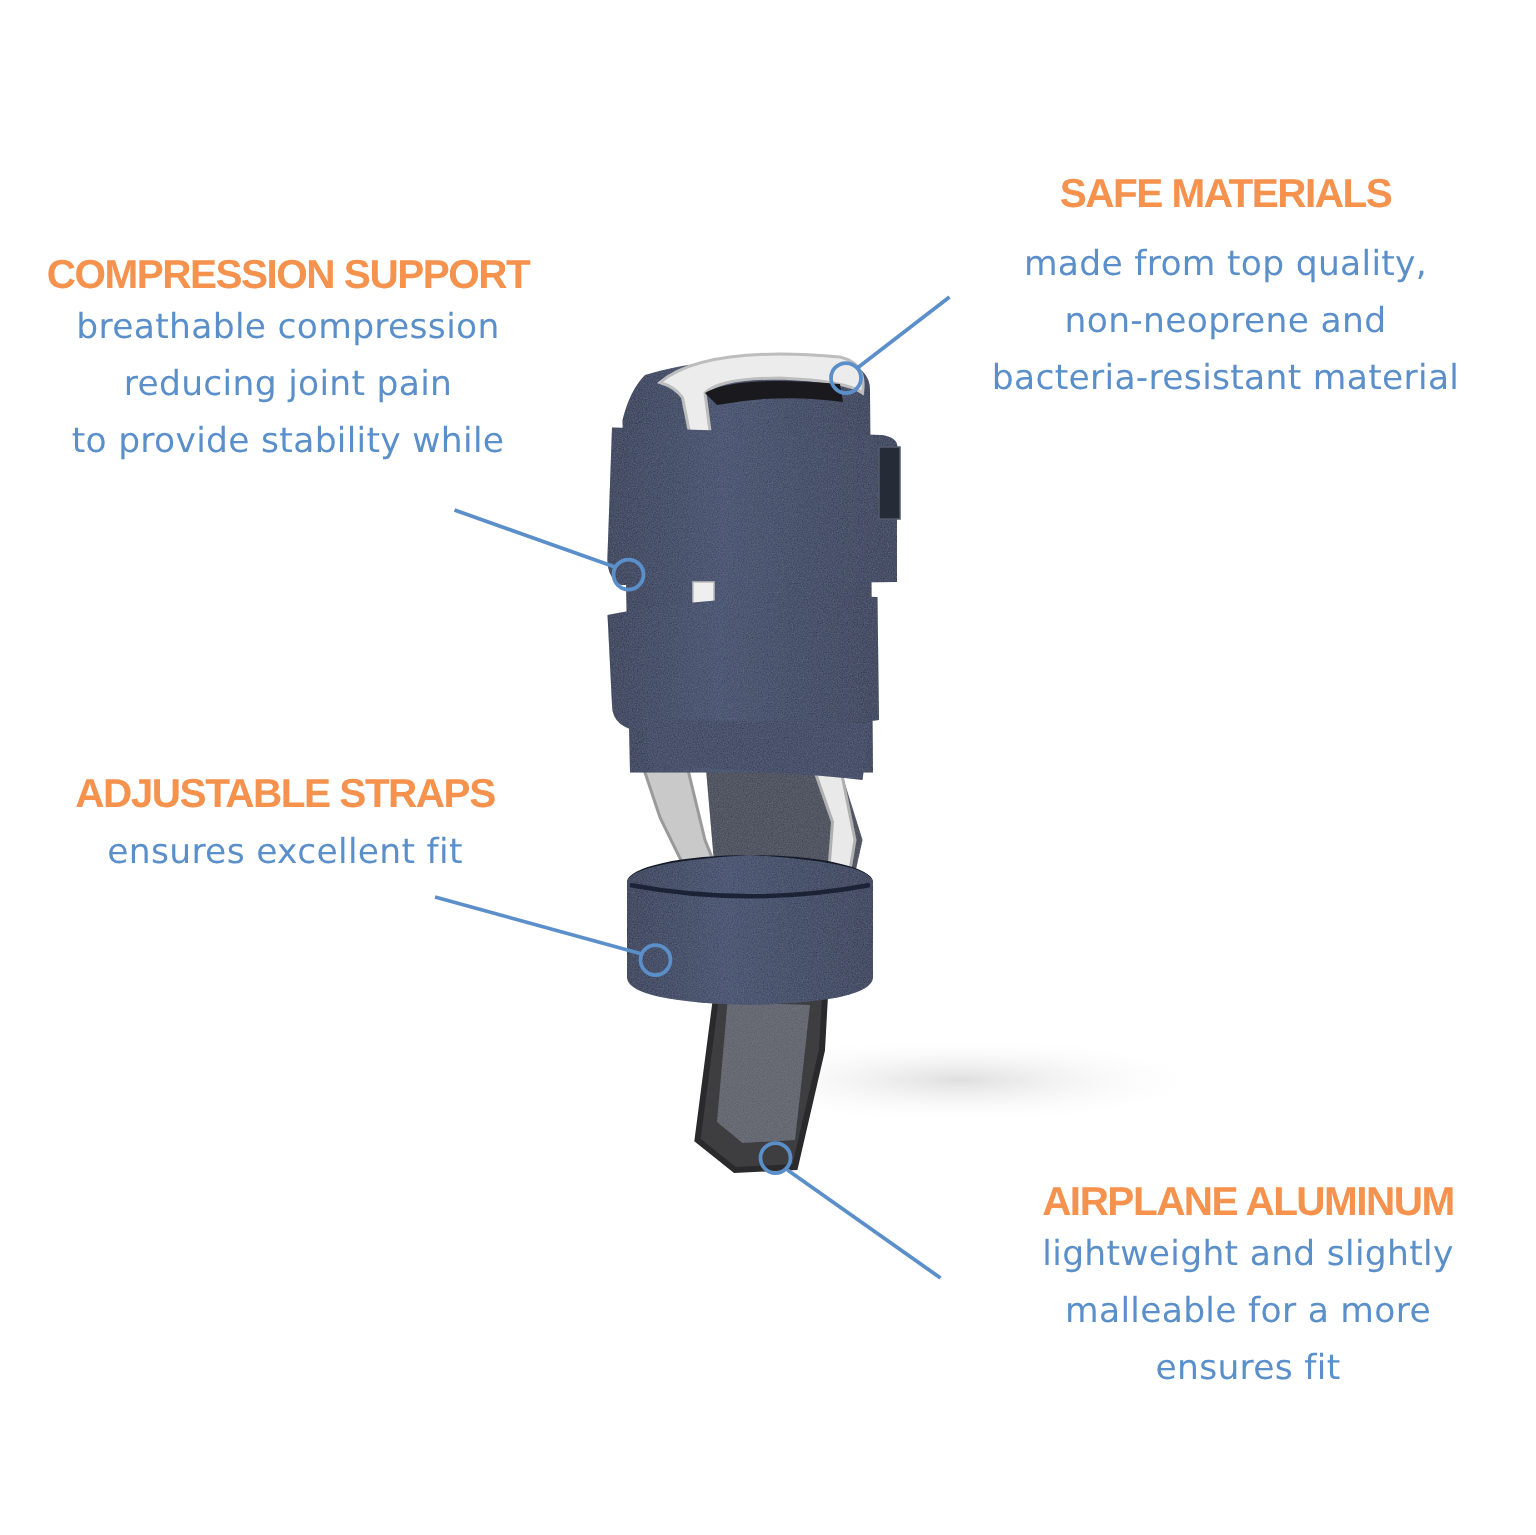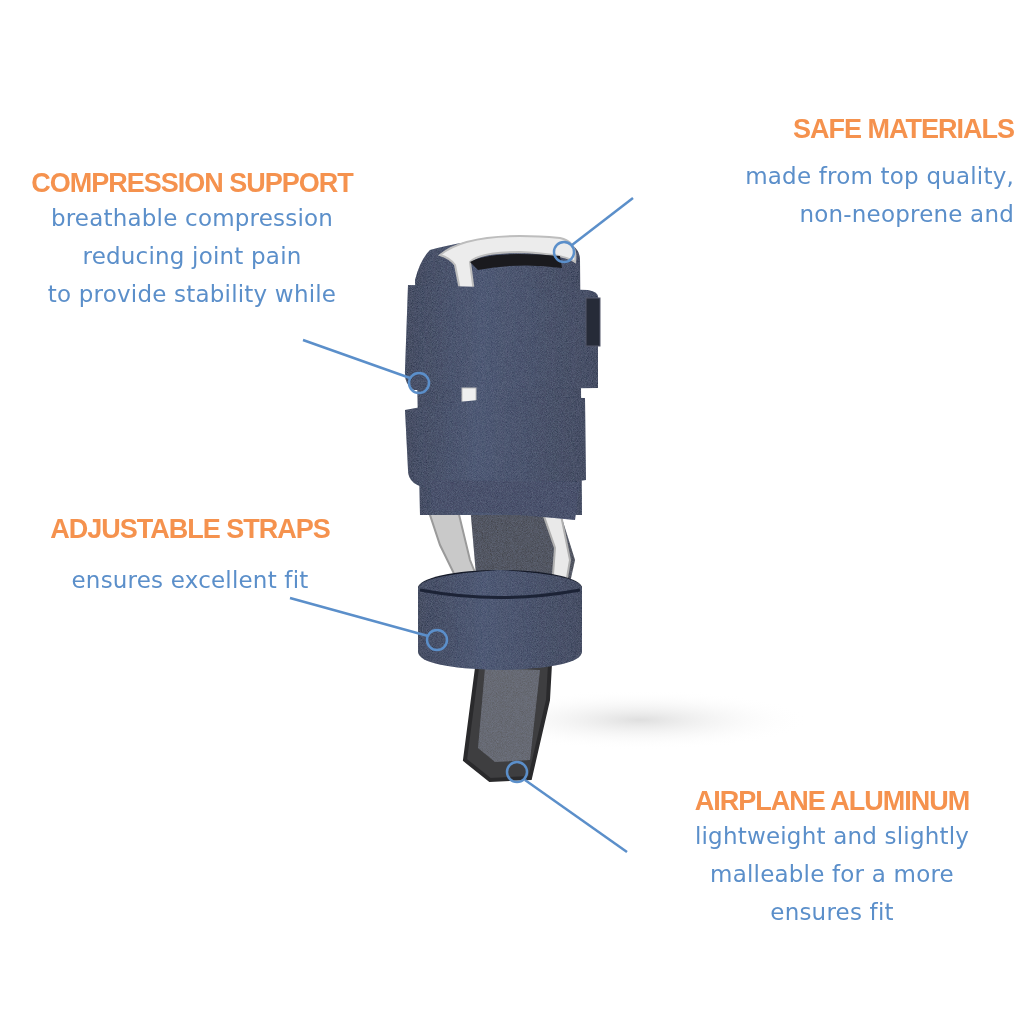--- a/index.html
+++ b/index.html
@@ -91,29 +91,30 @@
   </g>
 </svg>
 
 <div class="callout" style="left:0px; top:168px; width:384px;">
   <div class="heading">COMPRESSION SUPPORT</div>
   <div class="desc" style="">breathable compression</div>
   <div class="desc">reducing joint pain</div>
   <div class="desc">to provide stability while</div>
 </div>
 
-<div class="callout" style="left:620px; top:114px; width:394px;text-align:right;">
+<div class="callout" style="left:620px; top:114px; width:394px;">
   <div class="heading">SAFE MATERIALS</div>
   <div class="desc" style="margin-top:12px;">made from top quality,</div>
   <div class="desc">non-neoprene and</div>
+  <div class="desc">bacteria-resistant material</div>
 </div>
 
 <div class="callout" style="left:20px; top:514px; width:340px;">
   <div class="heading">ADJUSTABLE STRAPS</div>
-  <div class="desc" style="margin-top:16px;">ensures excellent fit</div>
+  <div class="desc" style="margin-top:4px;">ensures excellent fit</div>
 </div>
 
 <div class="callout" style="left:650px; top:786px; width:364px;">
   <div class="heading">AIRPLANE ALUMINUM</div>
   <div class="desc" style="margin-top:0;">lightweight and slightly</div>
   <div class="desc">malleable for a more</div>
   <div class="desc">ensures fit</div>
 </div>
 
 </body></html>

